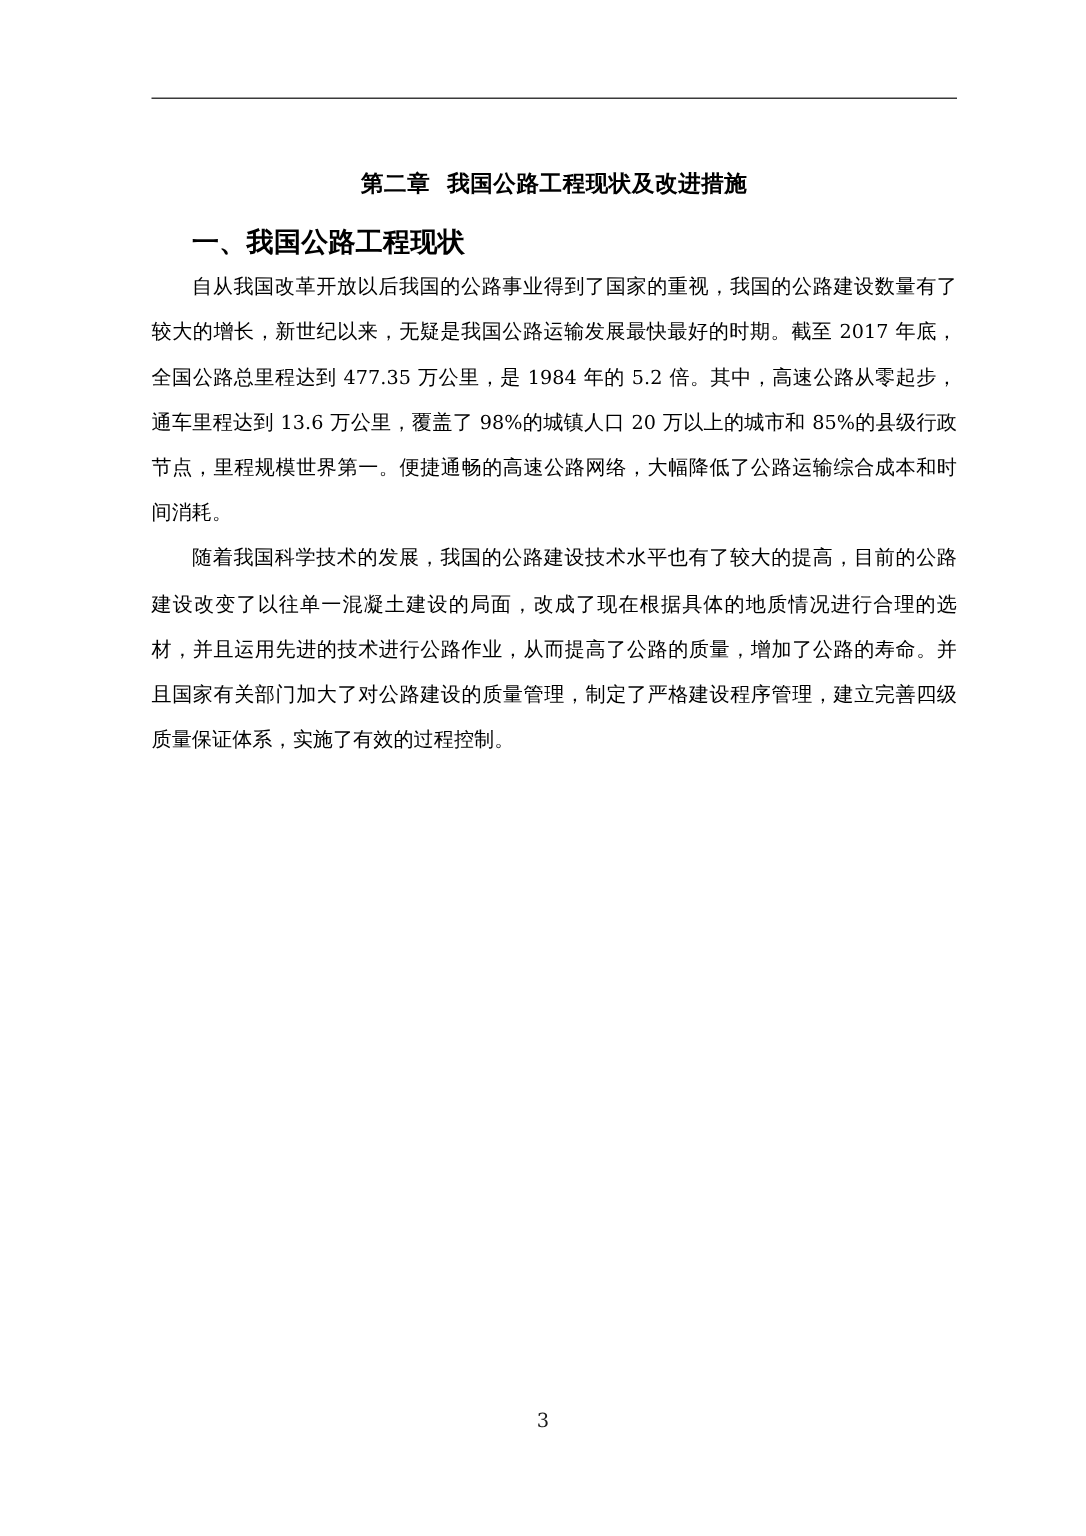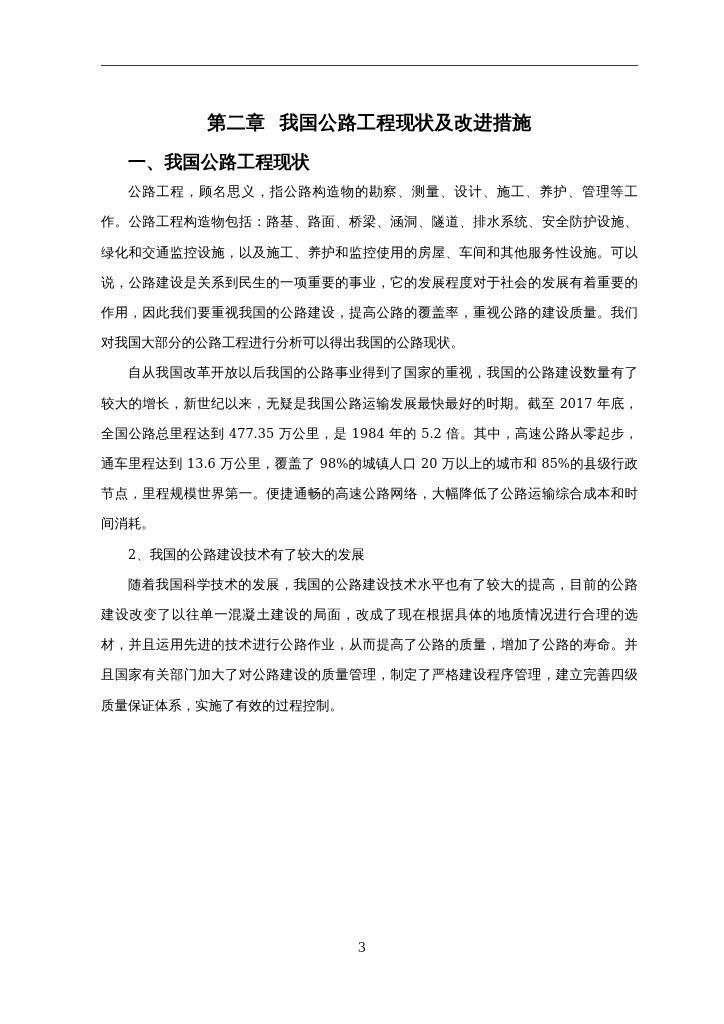--- a/index.html
+++ b/index.html
@@ -40,21 +40,21 @@
     position: absolute;
     left: 101px;
     top: 108px;
     width: 537px;
   }
 
   
   .chapter-title {
     font-family: "DejaVu Sans", sans-serif;
     font-weight: bold;
-    font-size: 19px;
+    font-size: 15px;
     line-height: 28px;
     text-align: center;
     letter-spacing: 0.4px;
     margin: 0 0 11px 0;
     white-space: pre;
   }
 
   
   .para {
     font-family: "DejaVu Sans", sans-serif;
@@ -122,26 +122,24 @@
     <div class="header-rule"></div>
   </div>
 
   <div class="content">
 
     <h1 class="chapter-title">第二章  我国公路工程现状及改进措施</h1>
 
 
     <h2 class="section-heading">一、我国公路工程现状</h2>
 
-    <p class="para">公路工程，顾名思义，指公路构造物的勘察、测量、设计、施工、养护、管理等工作。公路工程构造物包括：路基、路面、桥梁、涵洞、隧道、排水系统、安全防护设施、绿化和交通监控设施，以及施工、养护和监控使用的房屋、车间和其他服务性设施。可以说，公路建设是关系到民生的一项重要的事业，它的发展程度对于社会的发展有着重要的作用，因此我们要重视我国的公路建设，提高公路的覆盖率，重视公路的建设质量。我们对我国大部分的公路工程进行分析可以得出我国的公路现状。</p>
 
 
     <p class="para">自从我国改革开放以后我国的公路事业得到了国家的重视，我国的公路建设数量有了较大的增长，新世纪以来，无疑是我国公路运输发展最快最好的时期。截至 <span class="num">2017</span> 年底，全国公路总里程达到 <span class="num">477.35</span> 万公里，是 <span class="num">1984</span> 年的 <span class="num">5.2</span> 倍。其中，高速公路从零起步，通车里程达到 <span class="num">13.6</span> 万公里，覆盖了 <span class="num">98%</span>的城镇人口 <span class="num">20</span> 万以上的城市和 <span class="num">85%</span>的县级行政节点，里程规模世界第一。便捷通畅的高速公路网络，大幅降低了公路运输综合成本和时间消耗。</p>
 
-    <h3 class="sub-heading"><span class="num">2</span>、我国的公路建设技术有了较大的发展</h3>
 
     <p class="para">随着我国科学技术的发展，我国的公路建设技术水平也有了较大的提高，目前的公路建设改变了以往单一混凝土建设的局面，改成了现在根据具体的地质情况进行合理的选材，并且运用先进的技术进行公路作业，从而提高了公路的质量，增加了公路的寿命。并且国家有关部门加大了对公路建设的质量管理，制定了严格建设程序管理，建立完善四级质量保证体系，实施了有效的过程控制。</p>
 
   </div>
 
   <div class="footer-zone">
     <div class="page-number">3</div>
   </div>
 
 </div>

